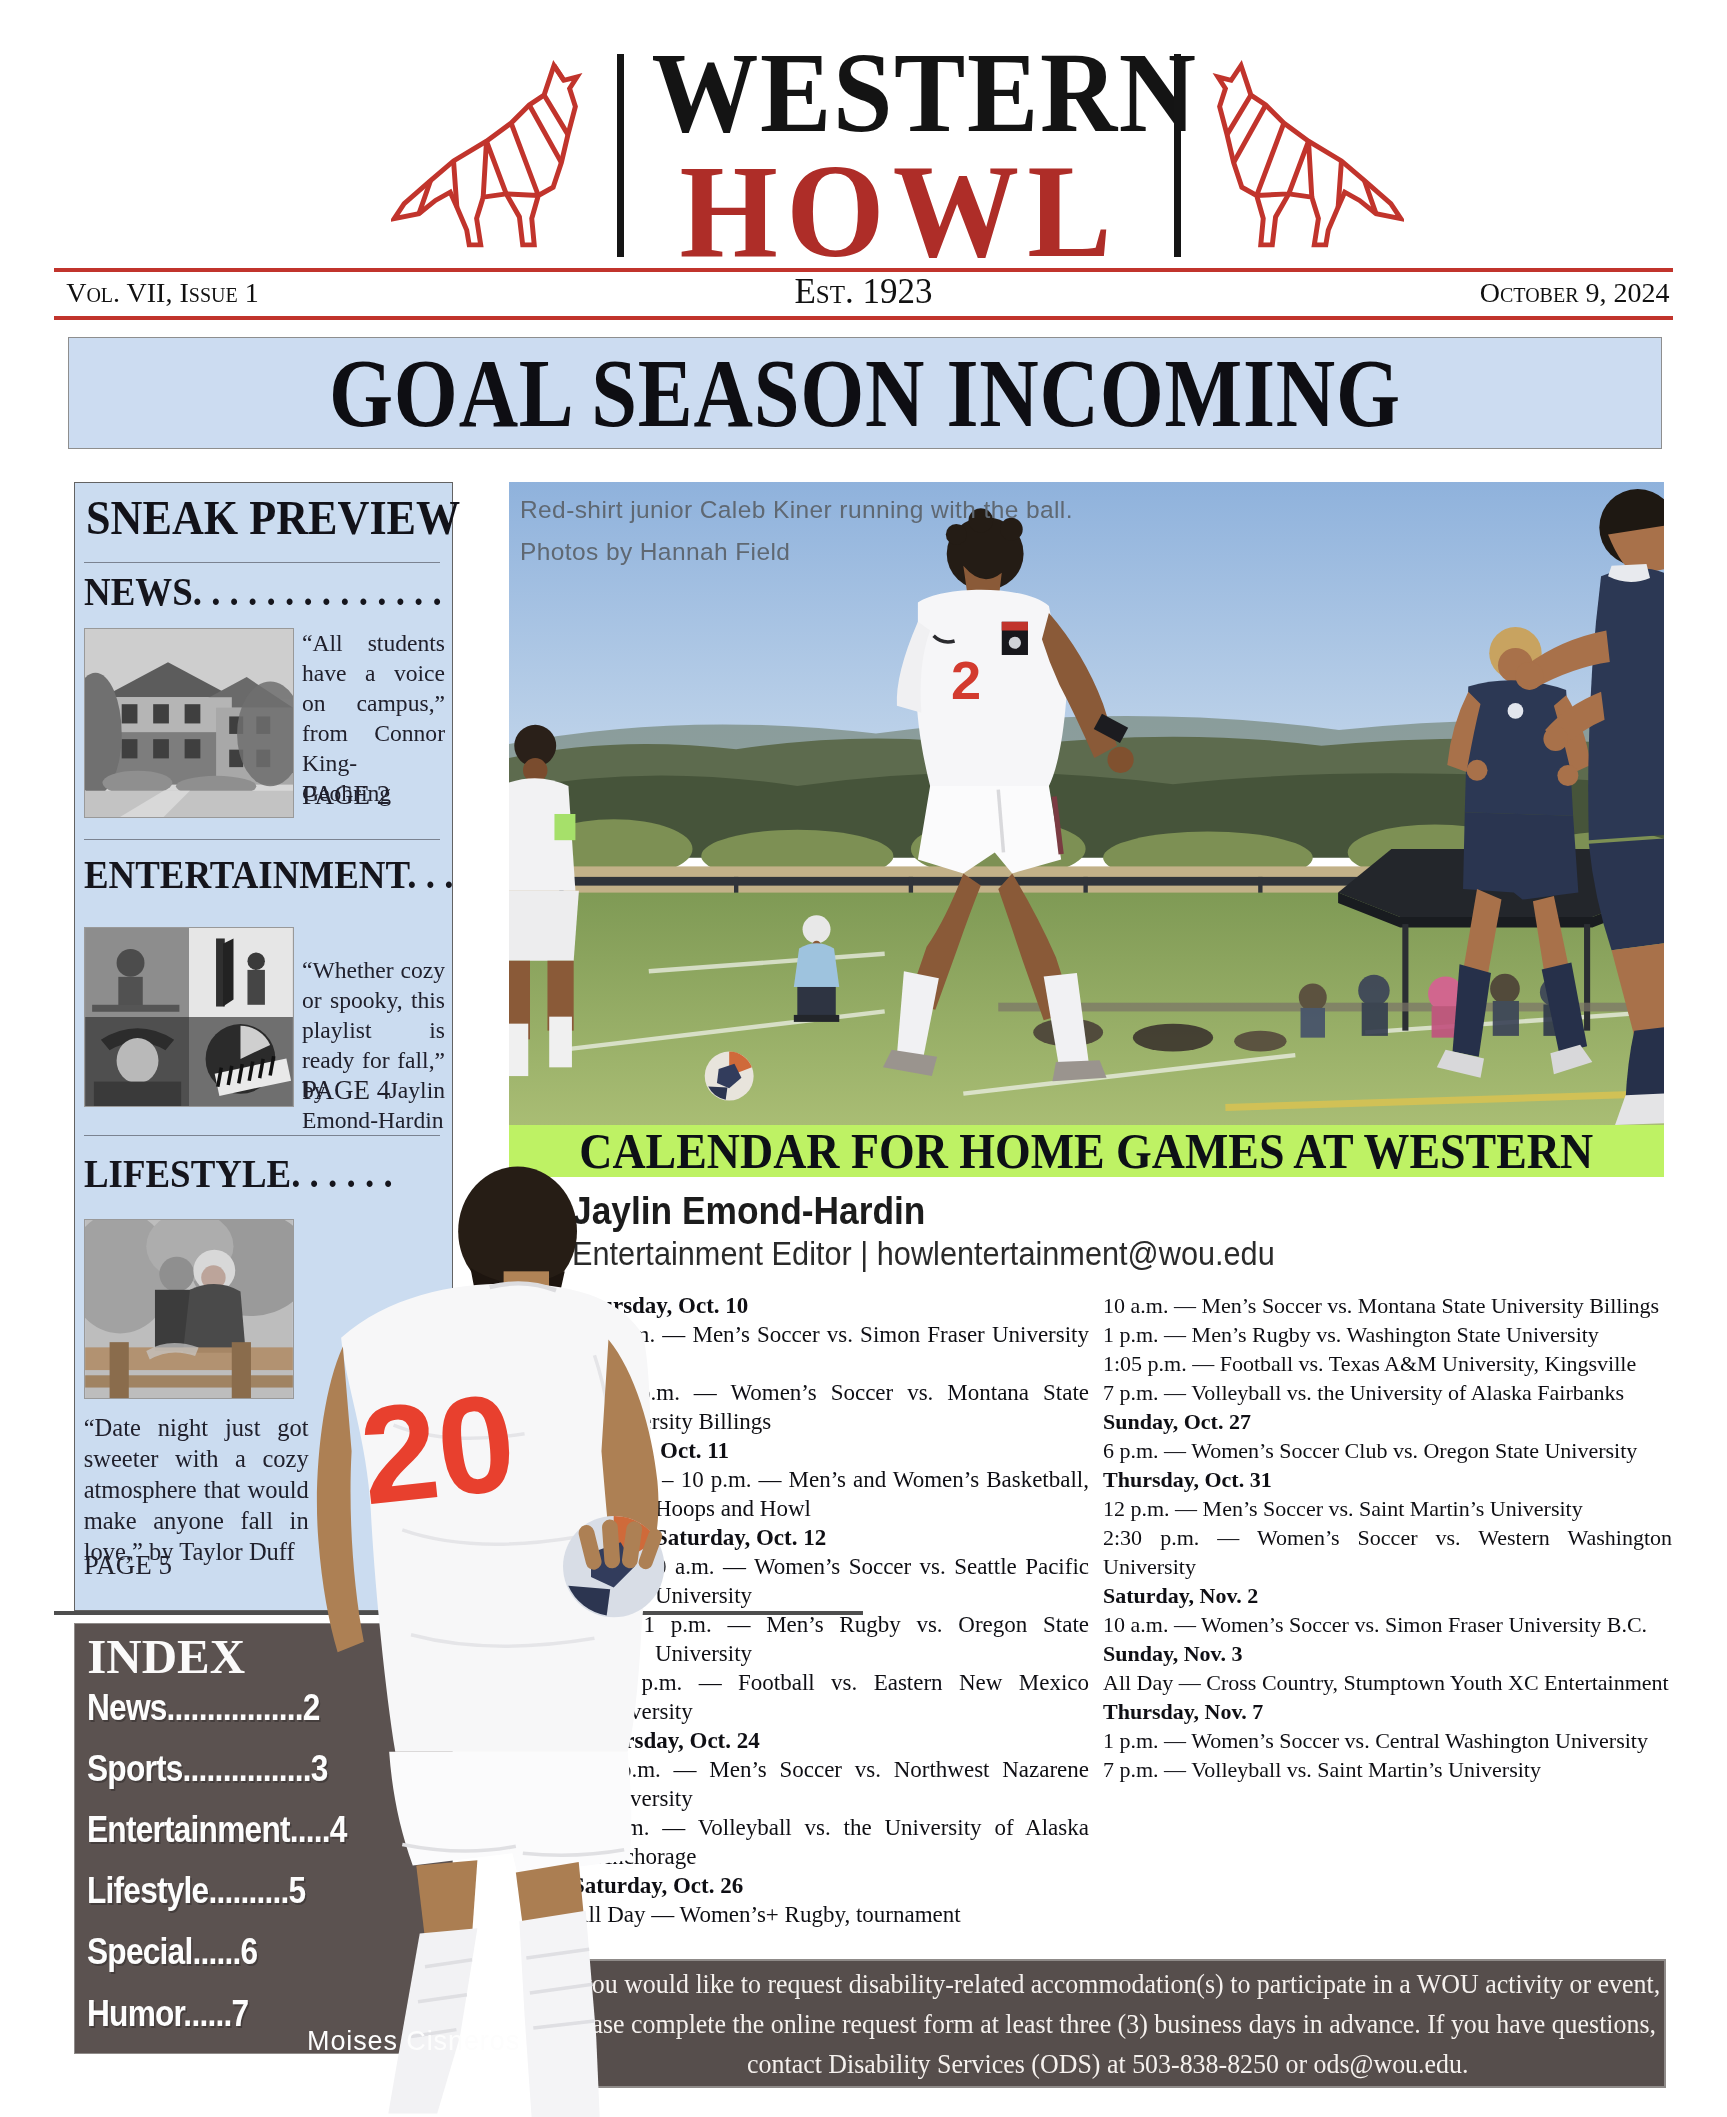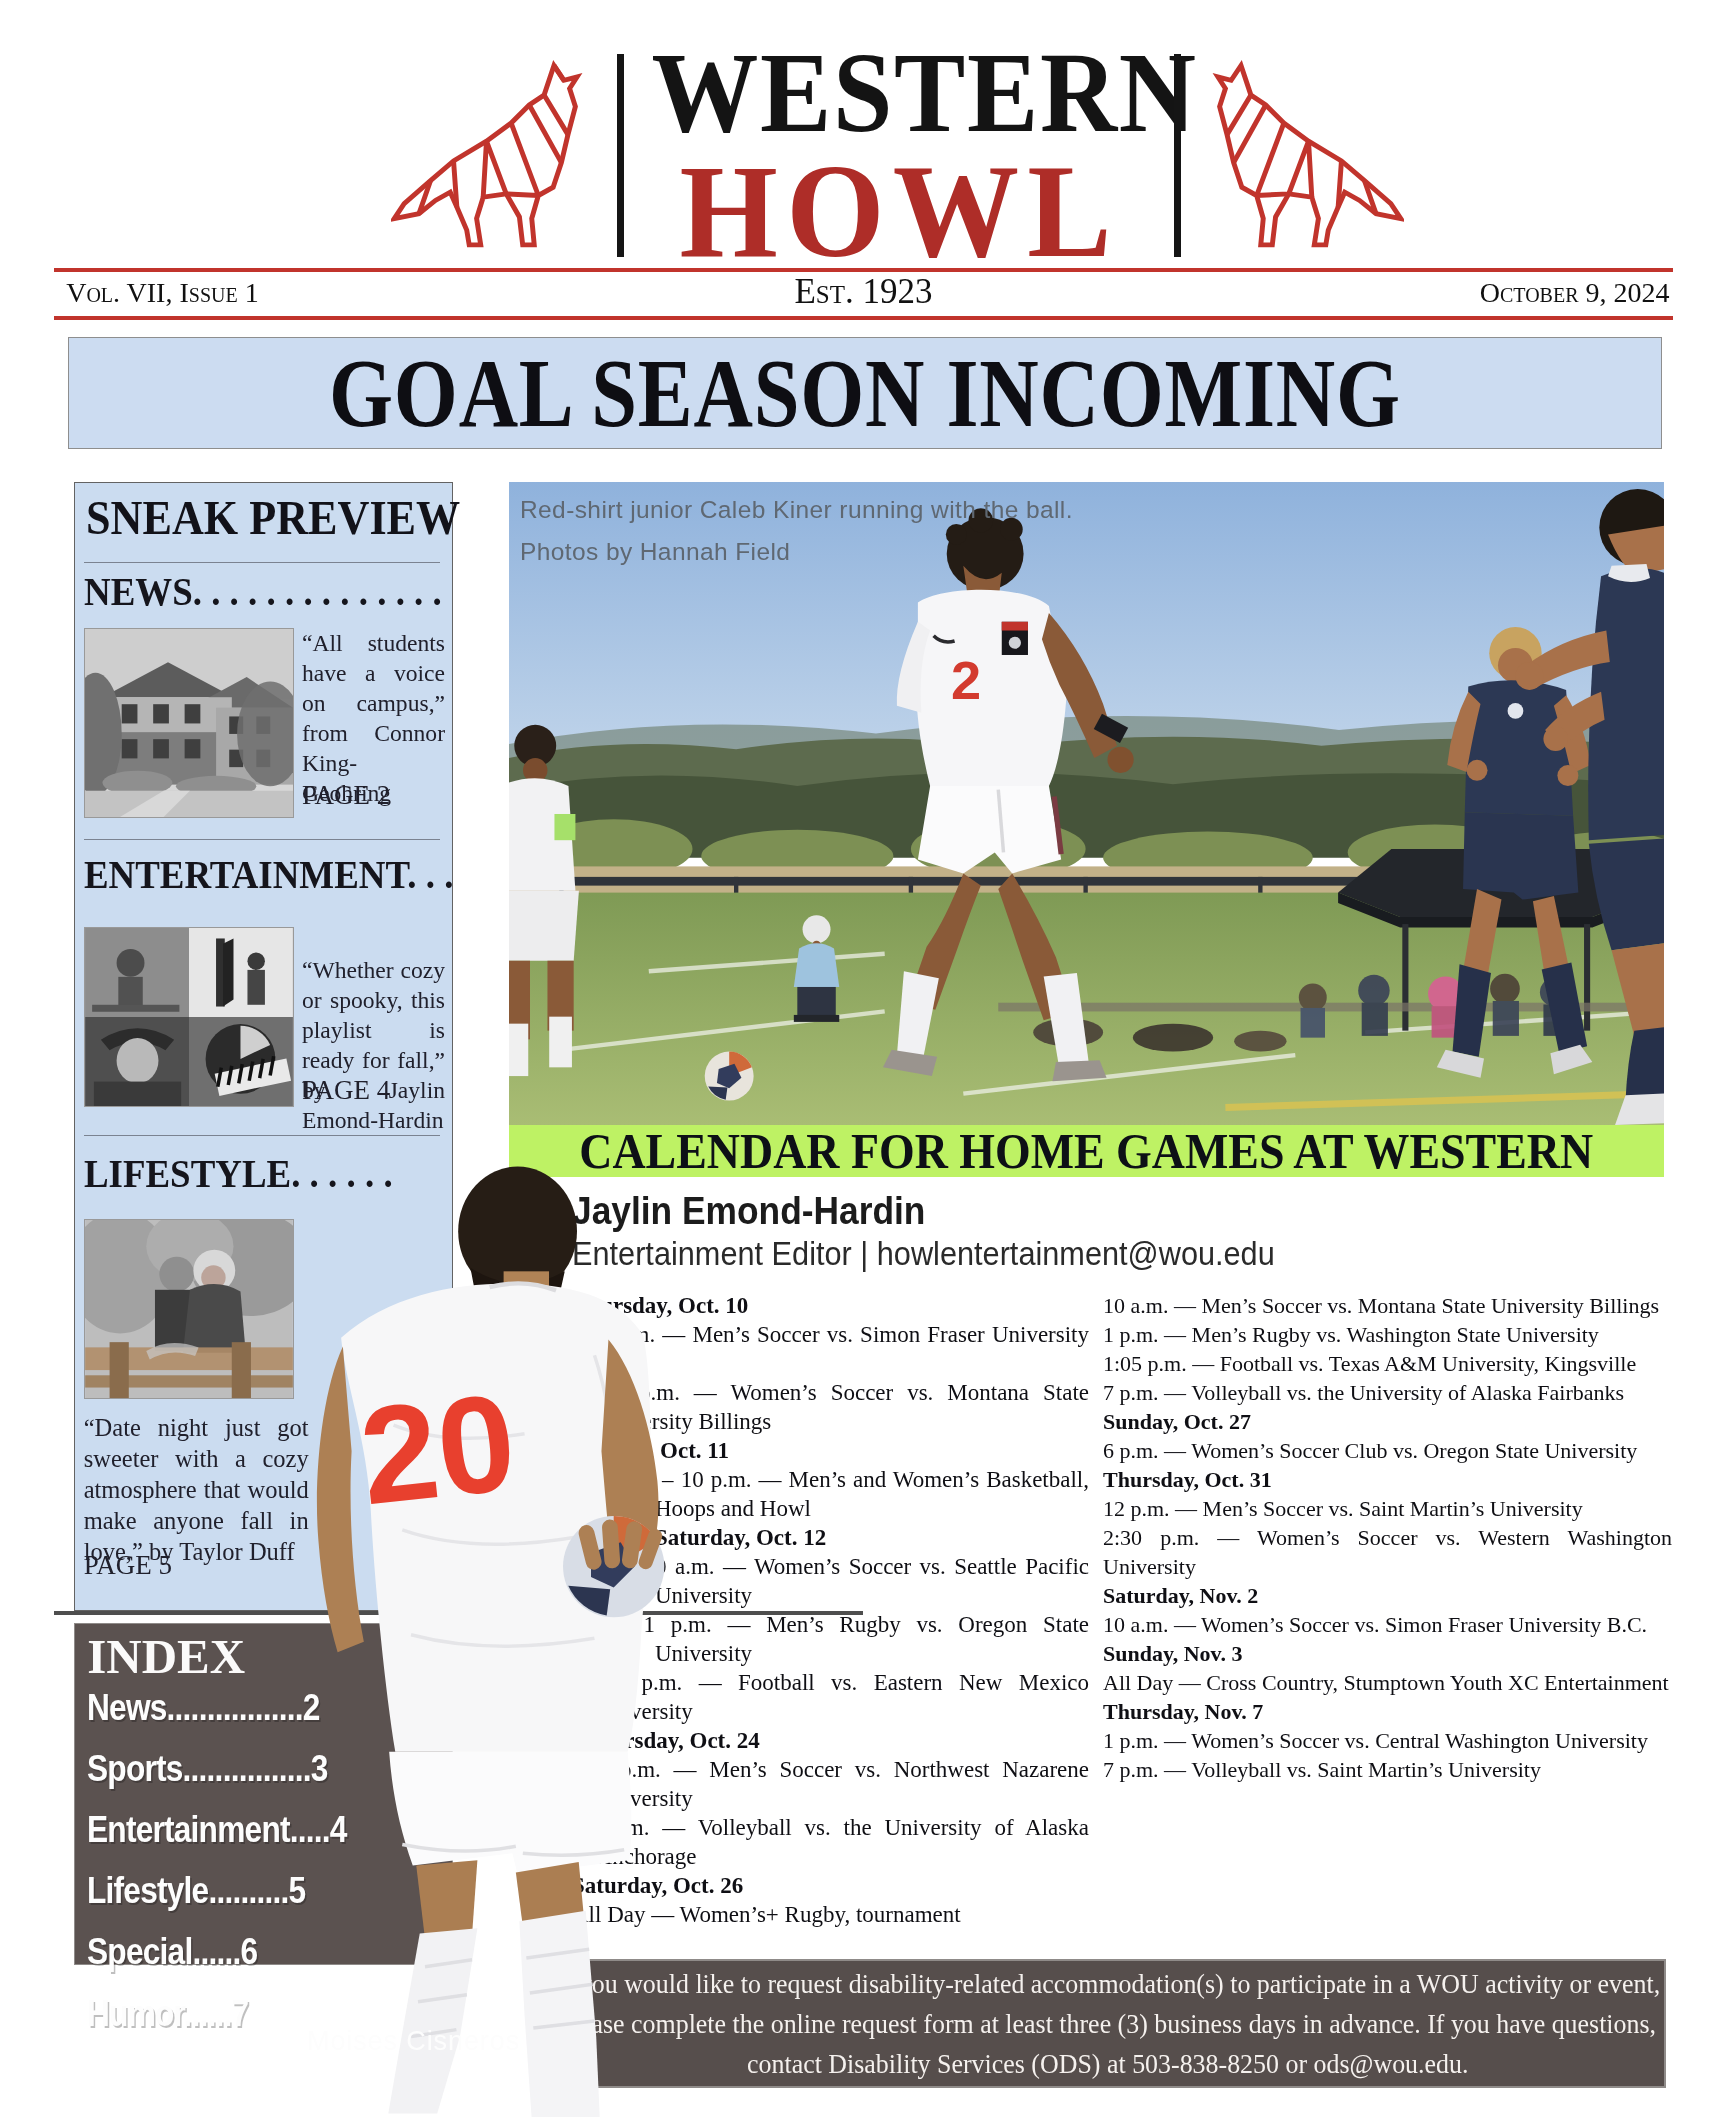--- a/index.html
+++ b/index.html
@@ -37,21 +37,21 @@
   #sneak-title{position:absolute;left:10.5px;top:7px;width:356px;font-size:48px;font-weight:bold;
       transform:scaleX(.92);transform-origin:left;white-space:nowrap;color:#121219;}
   .side-rule{position:absolute;left:8.7px;width:356px;height:0;border-top:1.7px solid #7b8391;}
   .sec-label{position:absolute;left:8.7px;font-size:41px;font-weight:bold;color:#15151c;
       white-space:nowrap;transform:scaleX(.9);transform-origin:left;}
   .side-img{position:absolute;left:8.7px;width:208px;border:0.9px solid #999;}
   .blurb{position:absolute;font-size:23.6px;line-height:30px;text-align:justify;color:#20202c;}
   .pagenum{position:absolute;font-size:27px;color:#20202c;}
 
   
-  #index-box{left:74px;top:1623px;width:379px;height:342px;background:#5b5250;
+  #index-box{left:74px;top:1623px;width:379px;height:431px;background:#5b5250;
       border:1.7px solid #8f8b89;box-sizing:border-box;}
   #index-title{position:absolute;left:12.2px;top:3.5px;font-size:49px;font-weight:bold;color:#fbfafa;
       font-family:"Liberation Serif",serif;}
   .idx-item{position:absolute;left:12.2px;font-family:"Liberation Sans",sans-serif;
       font-weight:bold;font-size:36px;color:#fdfdfd;letter-spacing:-0.9px;
       transform:scaleX(.88);transform-origin:left;white-space:nowrap;
       text-shadow:1.7px 1.7px 0 rgba(0,0,0,.25);}
 
   
   #main-photo{left:509px;top:482px;width:1155px;height:643px;}

